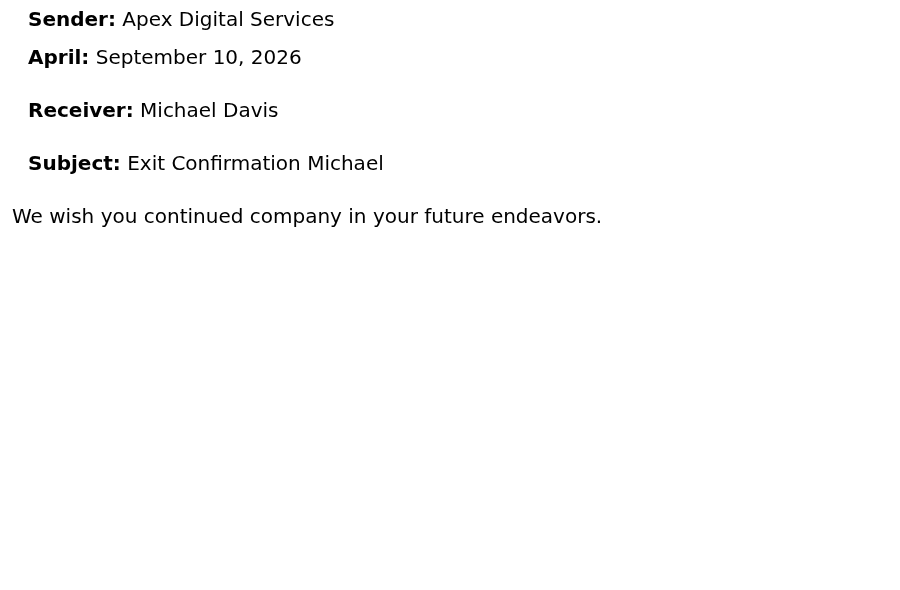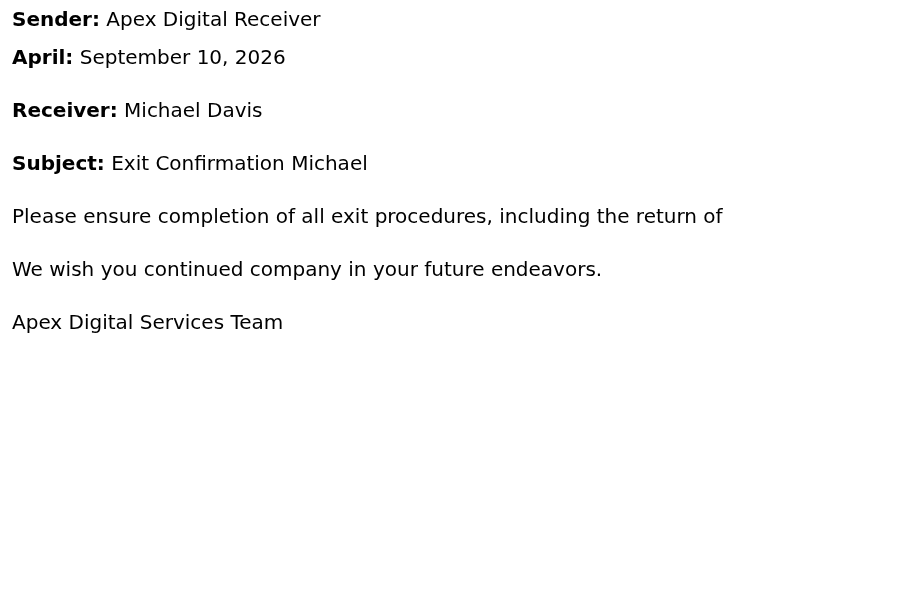--- a/index.html
+++ b/index.html
@@ -22,31 +22,32 @@
     -webkit-font-smoothing: antialiased;
   }
   .para {
     margin: 0 0 15px 0;
   }
   .line {
     white-space: nowrap;
   }
   .label {
     font-weight: 700;
+    margin-left: 16px;
   }
 </style>
 </head>
 <body>
 
 <div class="page">
 
   <div class="para">
     <div class="line">
       <span class="label">Sender:</span>
-      <span>Apex Digital Receiver</span>
+      <span>Apex Digital Services</span>
     </div>
     <div class="line">
       <span class="label">April:</span>
       <span>September 10, 2026</span>
     </div>
   </div>
 
   <div class="para">
     <div class="line">
       <span class="label">Receiver:</span>
@@ -57,24 +58,22 @@
   <div class="para">
     <div class="line">
       <span class="label">Subject:</span>
       <span>Exit Confirmation Michael</span>
     </div>
   </div>
 
 
 
   <div class="para">
-    <div class="line">Please ensure completion of all exit procedures, including the return of</div>
   </div>
 
   <div class="para">
     <div class="line">We wish you continued company in your future endeavors.</div>
   </div>
 
   <div class="para">
-    <div class="line">Apex Digital Services Team</div>
   </div>
 
 </div>
 
 </body></html>

